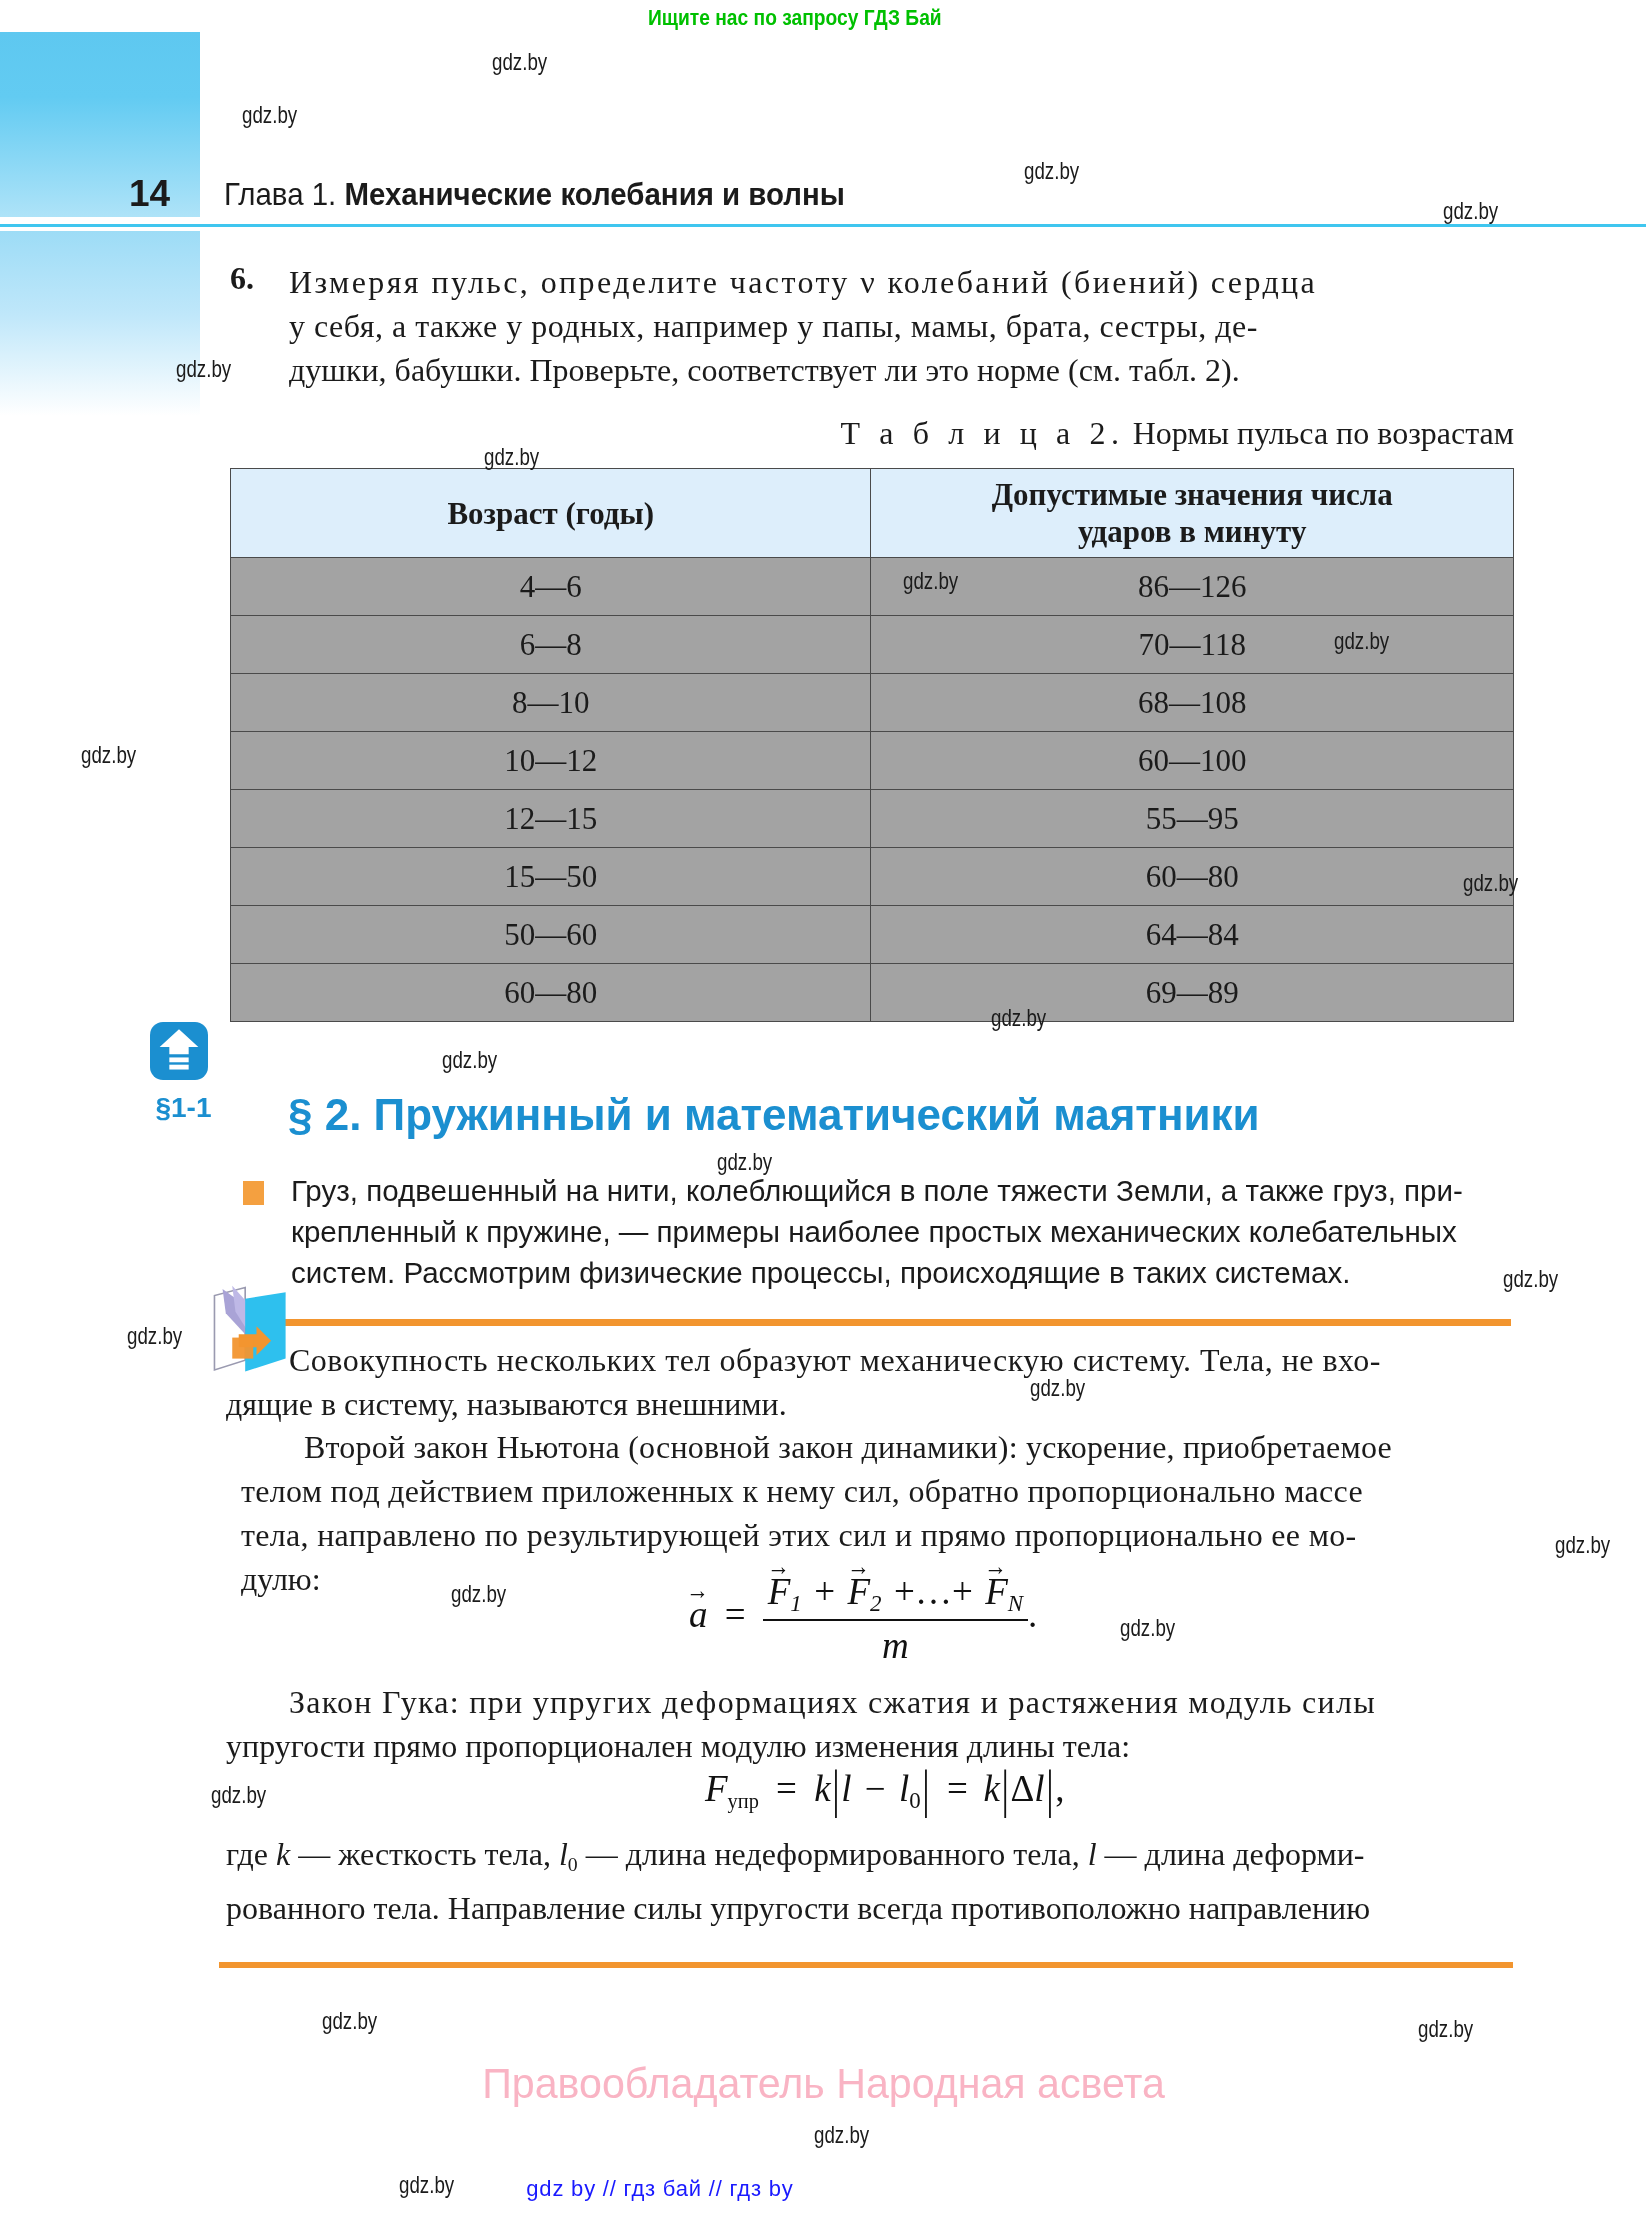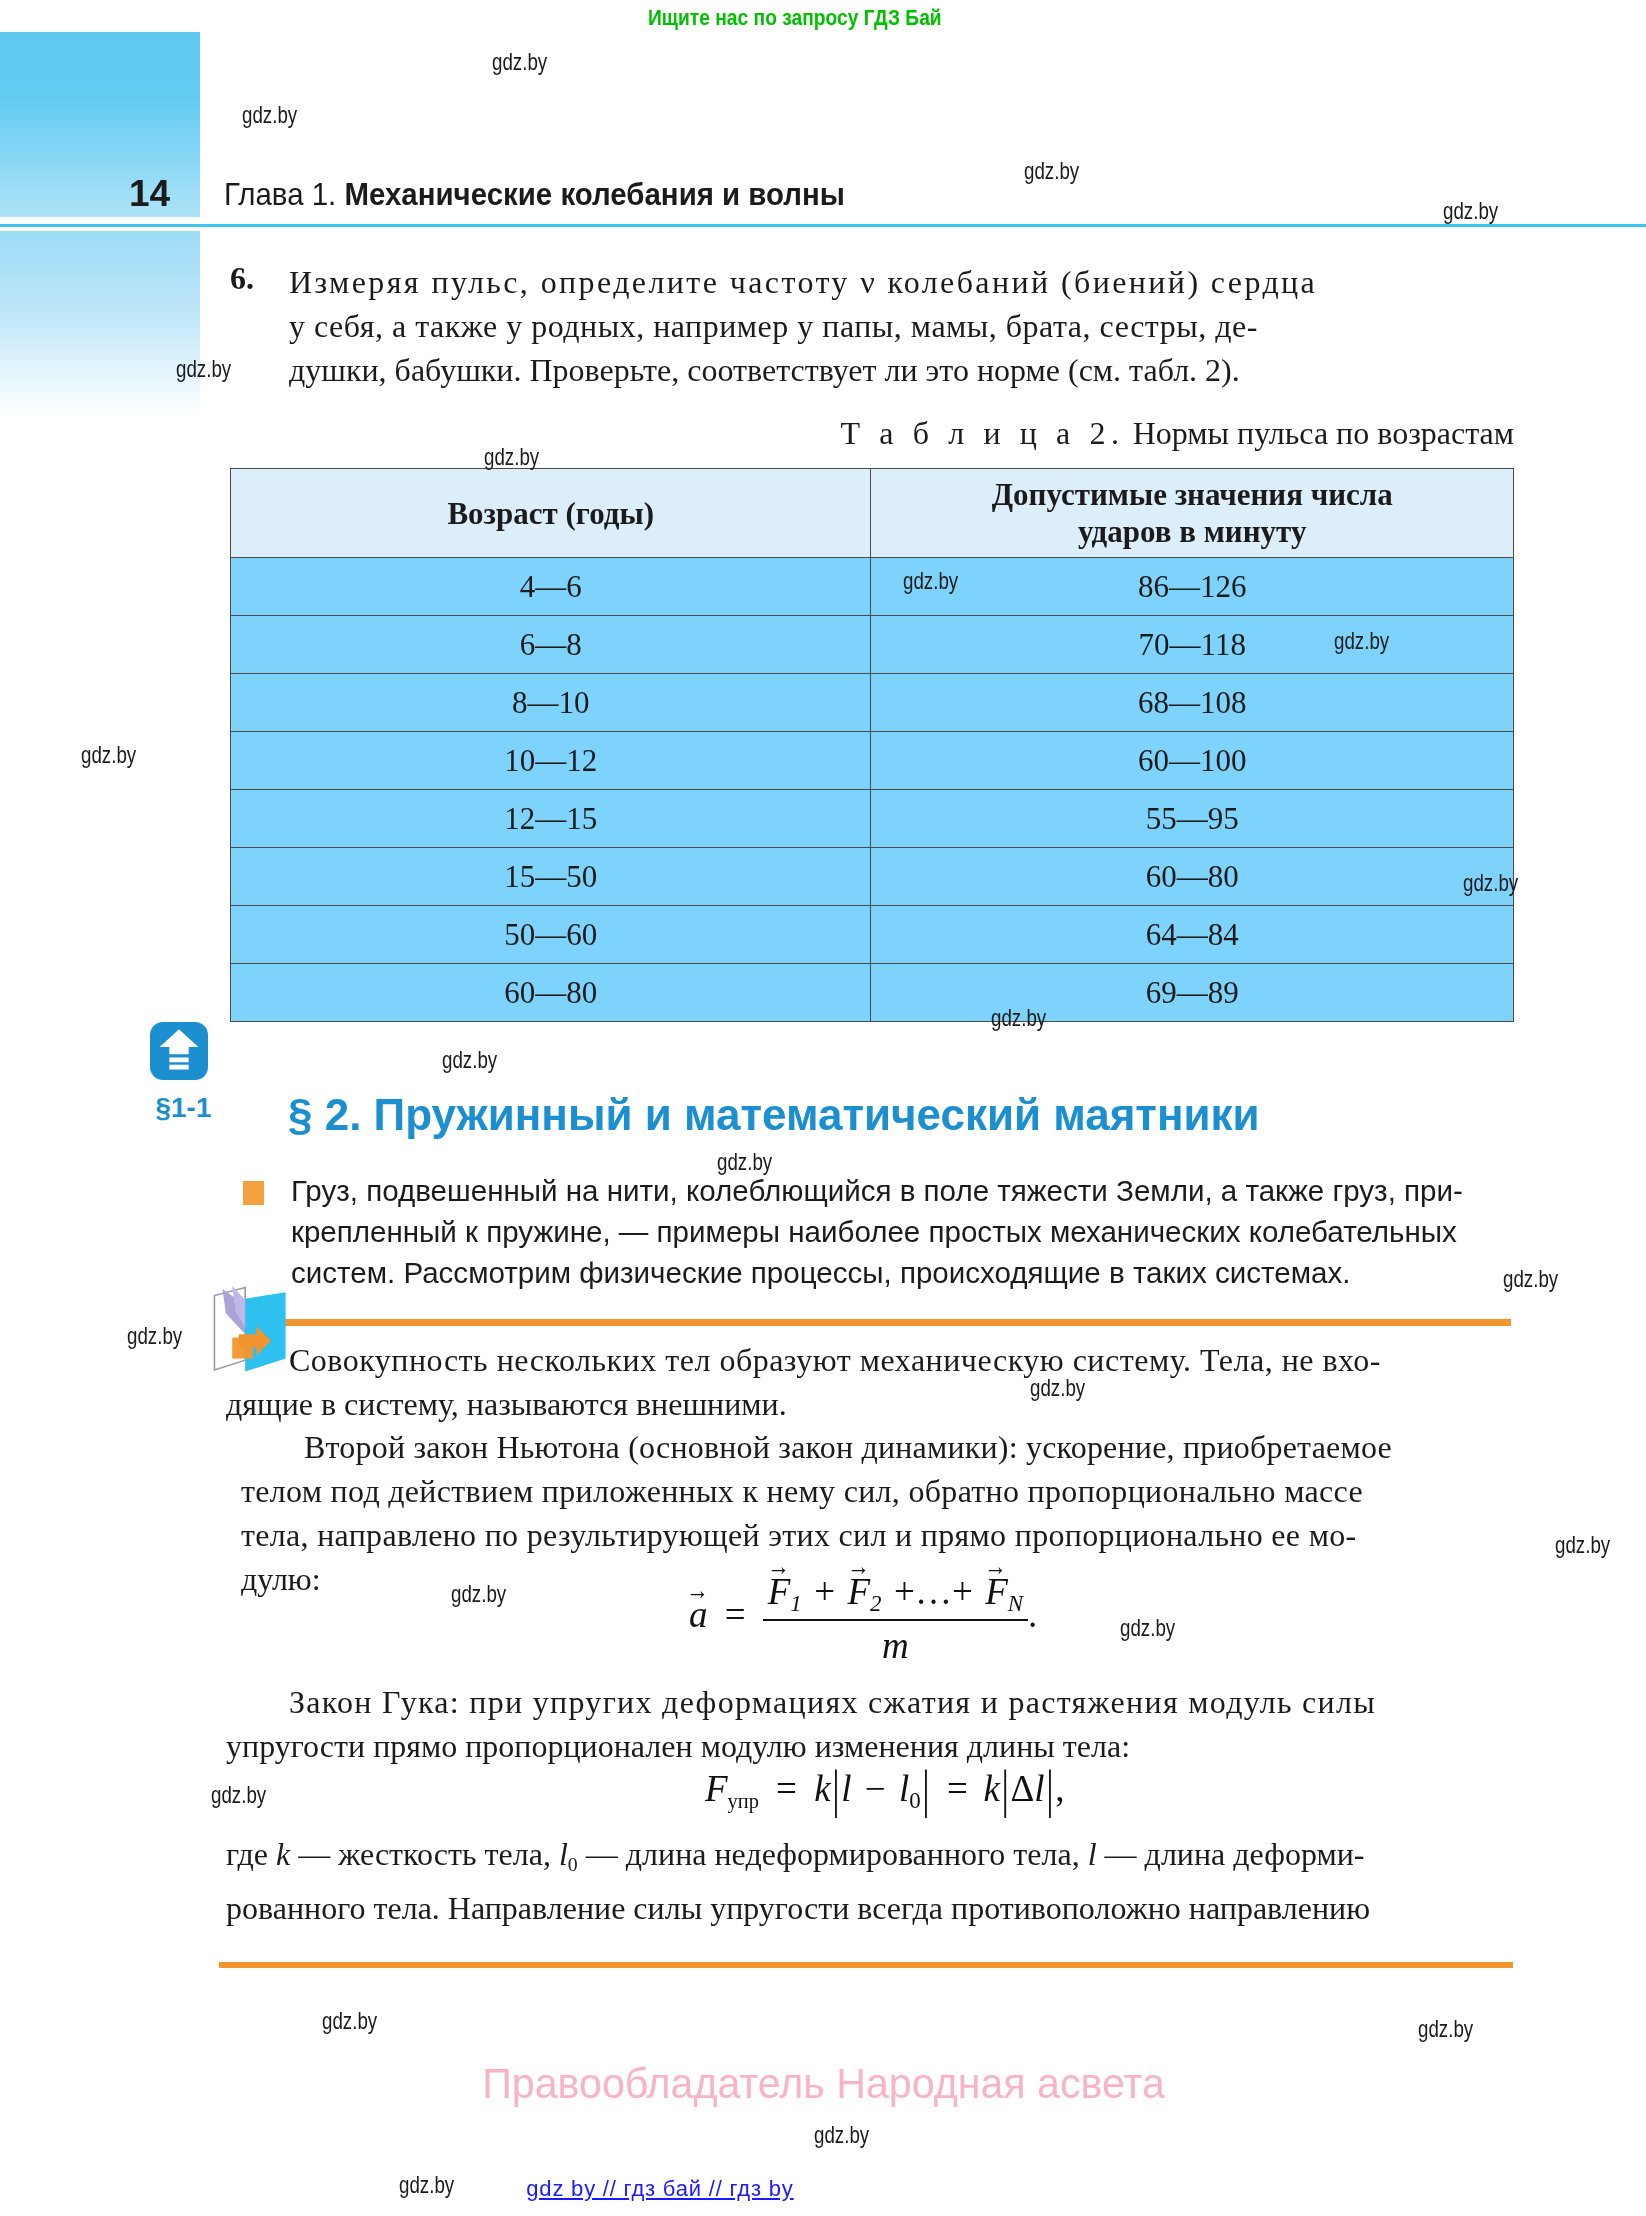--- a/index.html
+++ b/index.html
@@ -40,21 +40,20 @@
   }
   .wm-bottom-links {
     position:absolute;
     bottom: 14.5px; left: 0; width: 1320px;
     text-align: center;
     font-family: "Liberation Sans", sans-serif;
     font-size: 22px;
     color: #1a1aff;
     z-index: 50;
     letter-spacing: 0.8px;
-    text-decoration: underline;
   }
   .copyright {
     position:absolute;
     top: 2060px; left: 0; width: 1647px;
     text-align: center;
     font-family: "Liberation Sans", sans-serif;
     font-size: 42px;
     color: #f9b4c4;
     z-index: 35;
     white-space: nowrap;
@@ -145,21 +144,21 @@
   .tbl-caption .sparse { letter-spacing: 5.6px; }
   .tbl-caption b { font-weight: 400; }
 
   
   table.pulse {
     position: absolute;
     left: 230px; top: 468px;
     width: 1284px;
     border-collapse: collapse;
     z-index: 6;
-    background: #7dd3fc;
+    background: #a3a3a3;
   }
   table.pulse th, table.pulse td {
     border: 1.6px solid #4a4a4a;
     text-align: center;
     color: #1b1b1b;
     font-size: 31px;
   }
   table.pulse thead th {
     background: #ddeefb;
     font-weight: 700;

